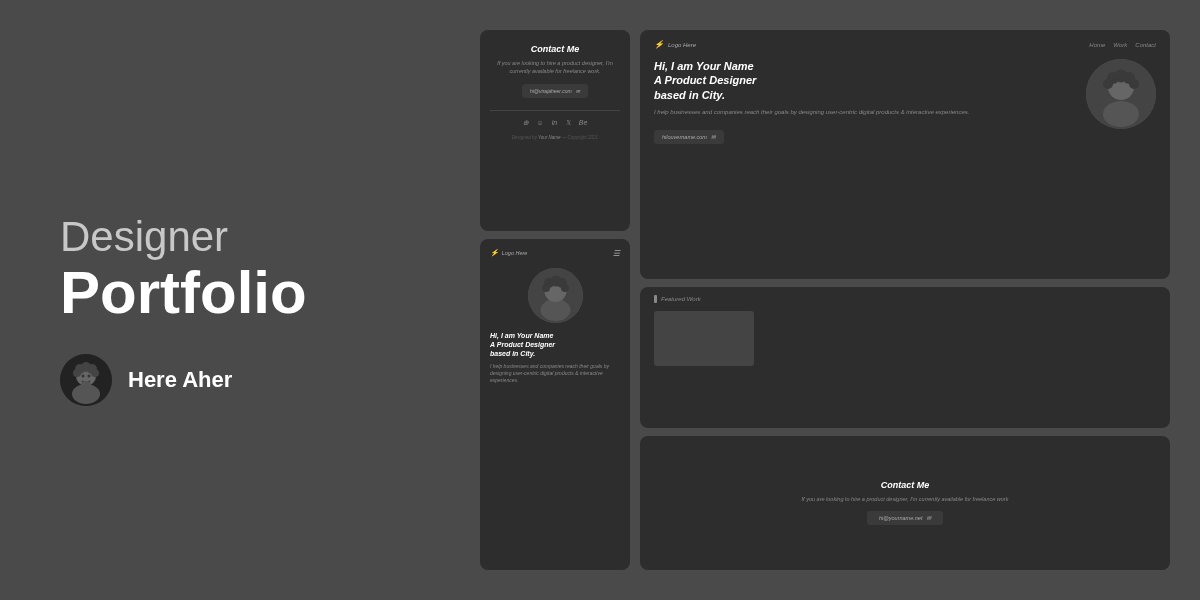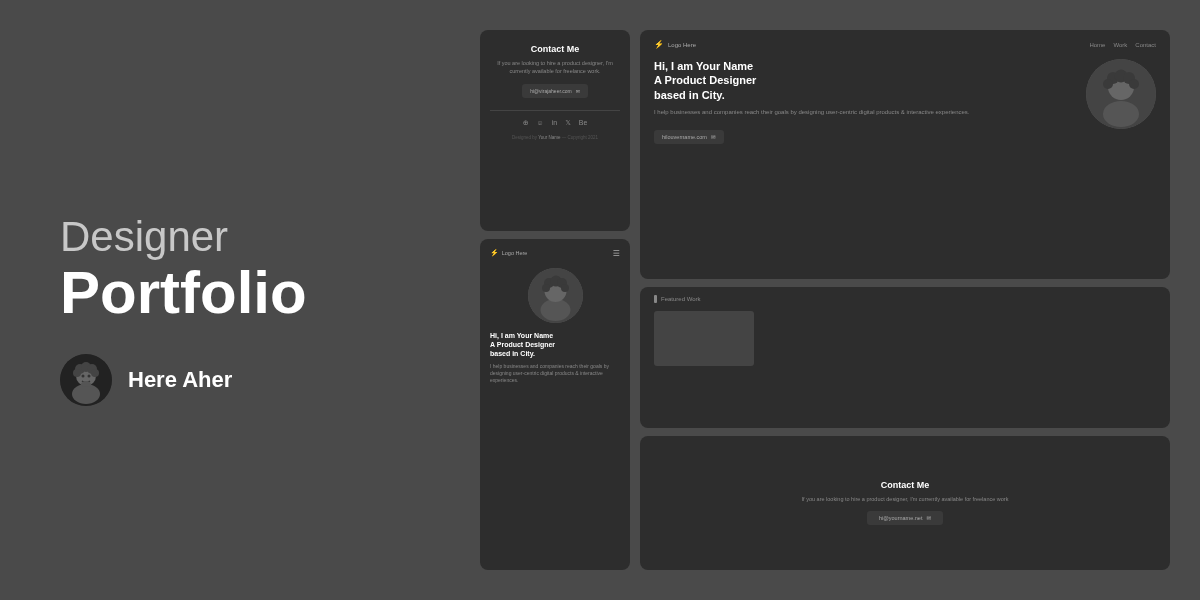--- a/index.html
+++ b/index.html
@@ -65,20 +65,21 @@
       font-weight: 600;
     }
 
     
     .right-panel {
       flex: 1;
       height: 600px;
       display: flex;
       gap: 10px;
       padding: 30px 30px 30px 0;
+      font-style: italic;
     }
 
     
     .mobile-column {
       width: 150px;
       height: 100%;
       display: flex;
       flex-direction: column;
       gap: 8px;
     }

